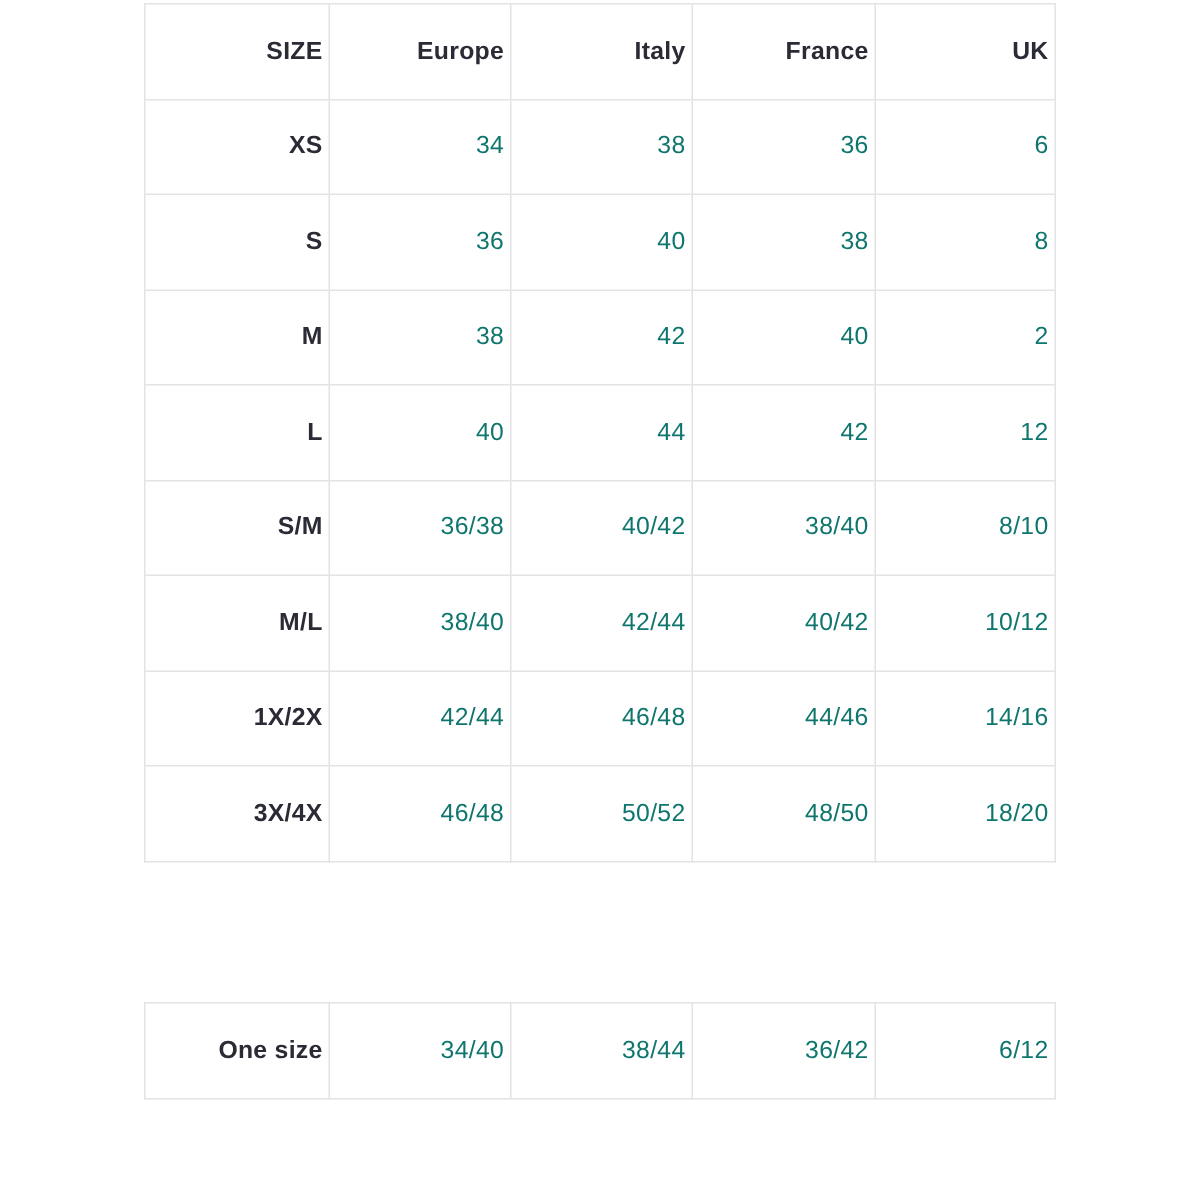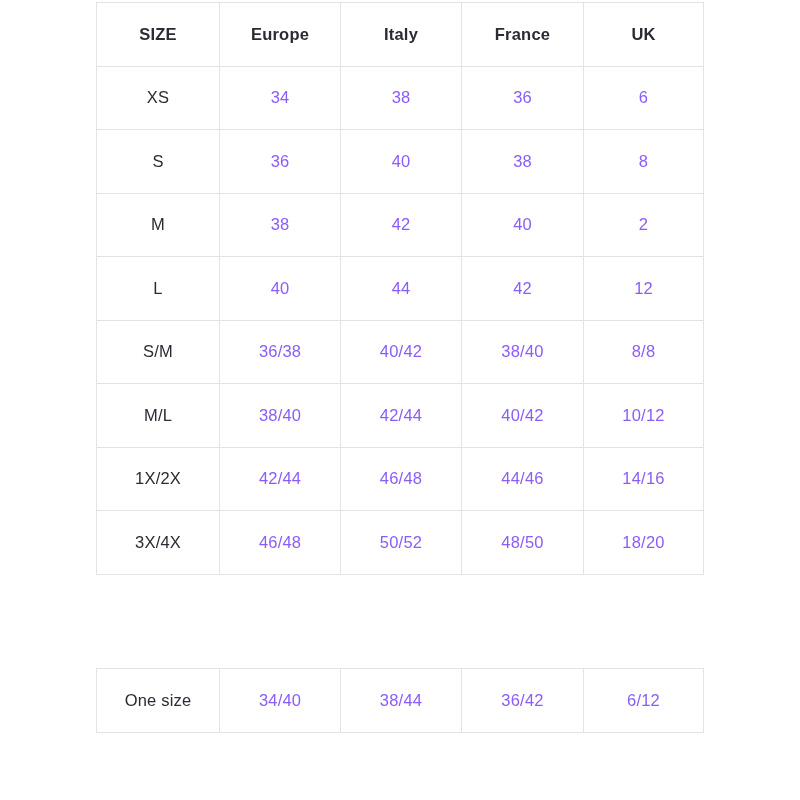--- a/index.html
+++ b/index.html
@@ -35,38 +35,38 @@
   }
   table.size-table col.c0 { width: 118px; }
   table.size-table col.c1 { width: 116px; }
   table.size-table col.c2 { width: 116px; }
   table.size-table col.c3 { width: 117px; }
   table.size-table col.c4 { width: 115px; }
 
   table.size-table th,
   table.size-table td {
     border: 1px solid #e3e3e6;
-    text-align: center;
+    text-align: right;
     vertical-align: middle;
     height: 62.5px;
     padding: 0 4px;
     font-size: 16.5px;
     color: #2b2b35;
     letter-spacing: 0.2px;
   }
   table.size-table th {
     font-weight: bold;
   }
   table.size-table td.rowhead {
-    font-weight: normal;
+    font-weight: bold;
     border-radius: 20px;
   }
   table.size-table td.val {
     font-weight: normal;
-    color: #8b5cf6;
+    color: #0f766e;
   }
   .secondary table.size-table th,
   .secondary table.size-table td {
     height: 63px;
   }
   .secondary td.rowhead {
     font-weight: bold;
     margin-top: 13px;
   }
 </style>
@@ -120,21 +120,21 @@
           <td class="val">40</td>
           <td class="val">44</td>
           <td class="val">42</td>
           <td class="val">12</td>
         </tr>
         <tr>
           <td class="rowhead">S/M</td>
           <td class="val">36/38</td>
           <td class="val">40/42</td>
           <td class="val">38/40</td>
-          <td class="val">8/8</td>
+          <td class="val">8/10</td>
         </tr>
         <tr>
           <td class="rowhead">M/L</td>
           <td class="val">38/40</td>
           <td class="val">42/44</td>
           <td class="val">40/42</td>
           <td class="val">10/12</td>
         </tr>
         <tr>
           <td class="rowhead">1X/2X</td>

